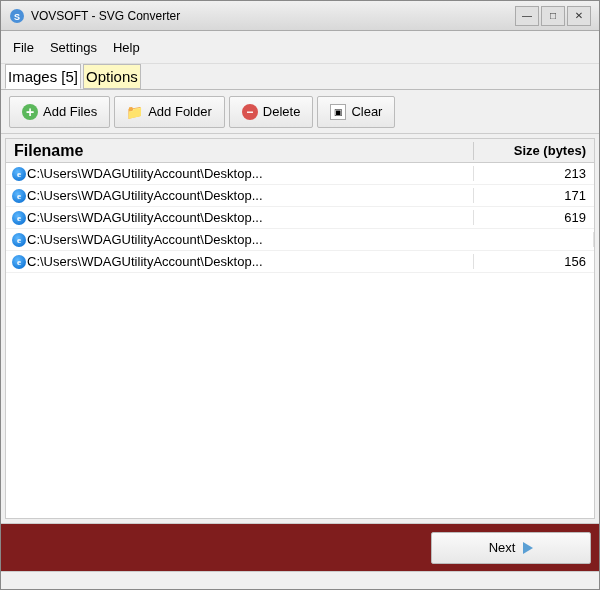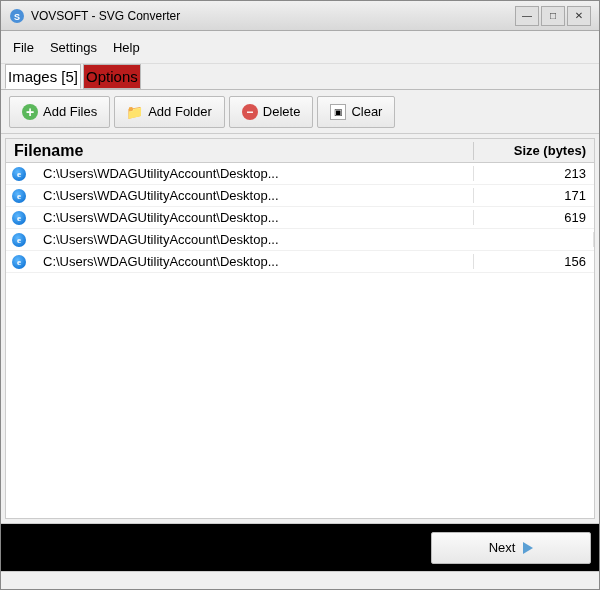--- a/index.html
+++ b/index.html
@@ -79,21 +79,21 @@
     .tab {
       padding: 3px 2px;
       border: 1px solid #bbb;
       border-bottom: none;
       background: #fff;
       cursor: pointer;
       font-size: 15px;
       margin-right: 2px;
     }
     .tab.inactive {
-      background: #b91c1c;
+      background: #fef9c3;
       border-bottom: 1px solid #bbb;
     }
     .tab.active {
       background: #fff;
       border-bottom: 1px solid #fff;
       z-index: 1;
       position: relative;
     }
 
     
@@ -204,21 +204,21 @@
       display: flex;
       height: 22px;
       align-items: center;
       border-bottom: 1px solid #f0f0f0;
     }
     .file-cell-name {
       flex: 1;
       padding: 0 6px;
       display: flex;
       align-items: flex-end;
-      gap: 17px;
+      gap: 1px;
       overflow: hidden;
       white-space: nowrap;
       text-overflow: ellipsis;
       font-size: 13px;
       border-right: 1px solid #e0e0e0;
     }
     .file-cell-size {
       width: 120px;
       padding: 0 8px;
       text-align: right;
@@ -240,21 +240,21 @@
       content: 'e';
       font-size: 9px;
       color: white;
       font-weight: bold;
       font-family: serif;
     }
 
     
     .bottom-bar {
       height: 48px;
-      background: #000000;
+      background: #7f1d1d;
       display: flex;
       align-items: center;
       justify-content: flex-end;
       padding: 0 8px;
       border-top: 1px solid #ccc;
       gap: 6px;
     }
     .next-btn {
       height: 32px;
       width: 160px;

